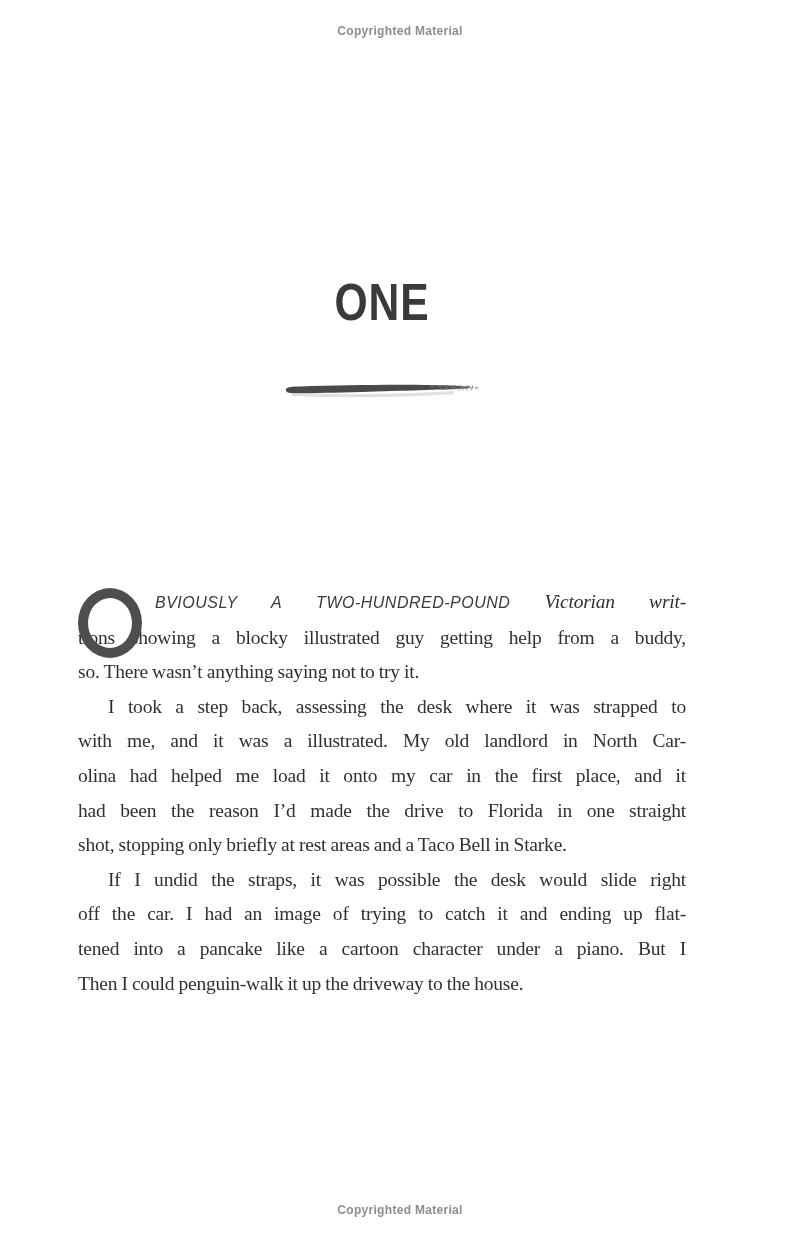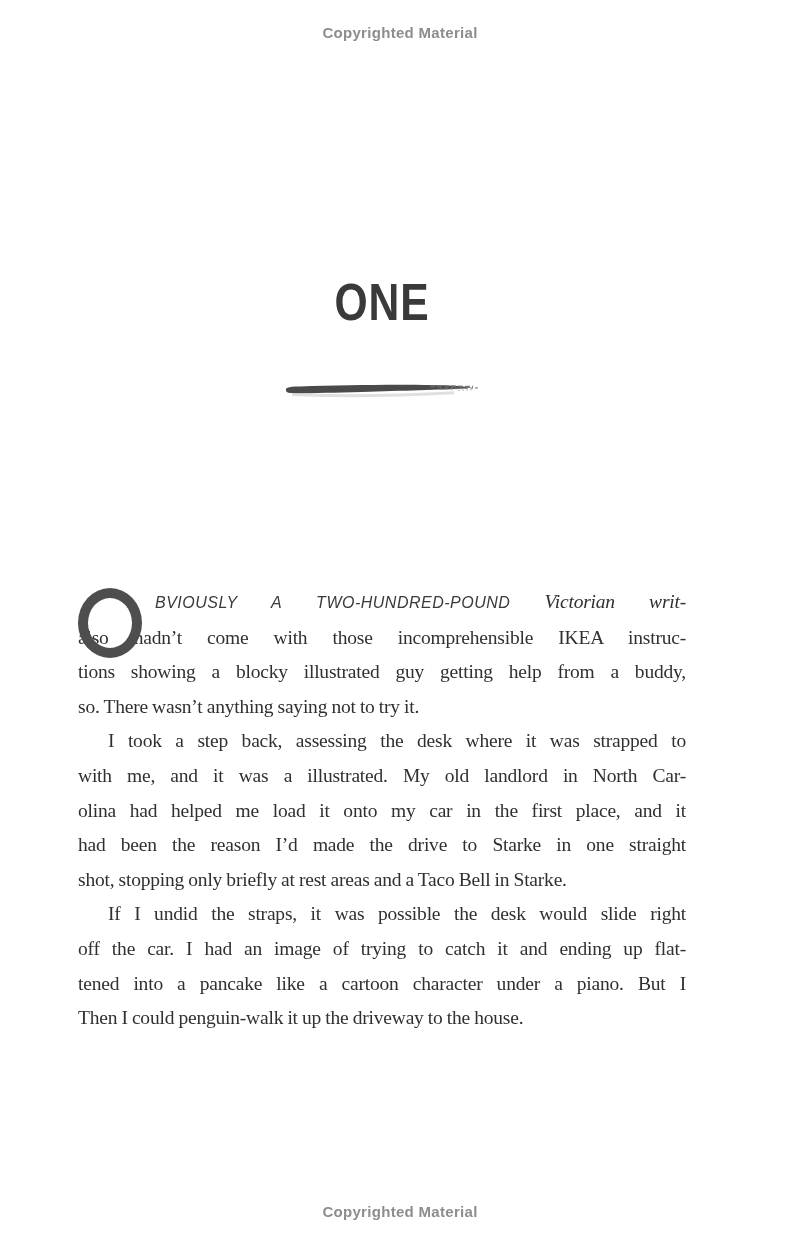--- a/index.html
+++ b/index.html
@@ -11,21 +11,21 @@
     font-family: "Liberation Serif", serif;
     overflow: hidden;
   }
 
   .copyright {
     position: absolute;
     left: 0;
     width: 800px;
     text-align: center;
     font-family: "Liberation Sans", sans-serif;
-    font-size: 15px;
+    font-size: 12px;
     font-weight: 600;
     letter-spacing: 0.3px;
     color: var(--muted, #8d8d8d);
   }
   .copyright.top { top: 24px; }
   .copyright.bottom { top: 1203px; }
 
   .chapter-title {
     position: absolute;
     top: 276px;
@@ -119,27 +119,26 @@
     <path d="M176 13.5 L190 12.6" stroke="#9a9a9a" stroke-width="1.2" stroke-dasharray="2 2" opacity="0.6" fill="none"></path>
   </svg>
 </div>
 
 <div class="body-text">
   <div class="drop-cap">
     <span class="sr">O</span>
   </div>
 
 <div class="line dropcap-indent"><span class="lead-caps">BVIOUSLY A TWO-HUNDRED-POUND</span> Victorian writ-</div>
-    <div class="line">also hadn’t come with those incomprehensible IKEA instruc-</div>
     <div class="line">tions showing a blocky illustrated guy getting help from a buddy,</div>
     <div class="line last">so. There wasn’t anything saying not to try it.</div>
     <div class="line para-indent">I took a step back, assessing the desk where it was strapped to</div>
     <div class="line">with me, and it was a illustrated. My old landlord in North Car-</div>
     <div class="line">olina had helped me load it onto my car in the first place, and it</div>
-    <div class="line">had been the reason I’d made the drive to Starke in one straight</div>
+    <div class="line">had been the reason I’d made the drive to Florida in one straight</div>
     <div class="line last">shot, stopping only briefly at rest areas and a Taco Bell in Starke.</div>
     <div class="line para-indent">If I undid the straps, it was possible the desk would slide right</div>
     <div class="line">off the car. I had an image of trying to catch it and ending up flat-</div>
     <div class="line">tened into a pancake like a cartoon character under a piano. But I</div>
     <div class="line last">Then I could penguin-walk it up the driveway to the house.</div>
   </div>
 
 <div class="copyright bottom">Copyrighted Material</div>
 
 </body></html>

